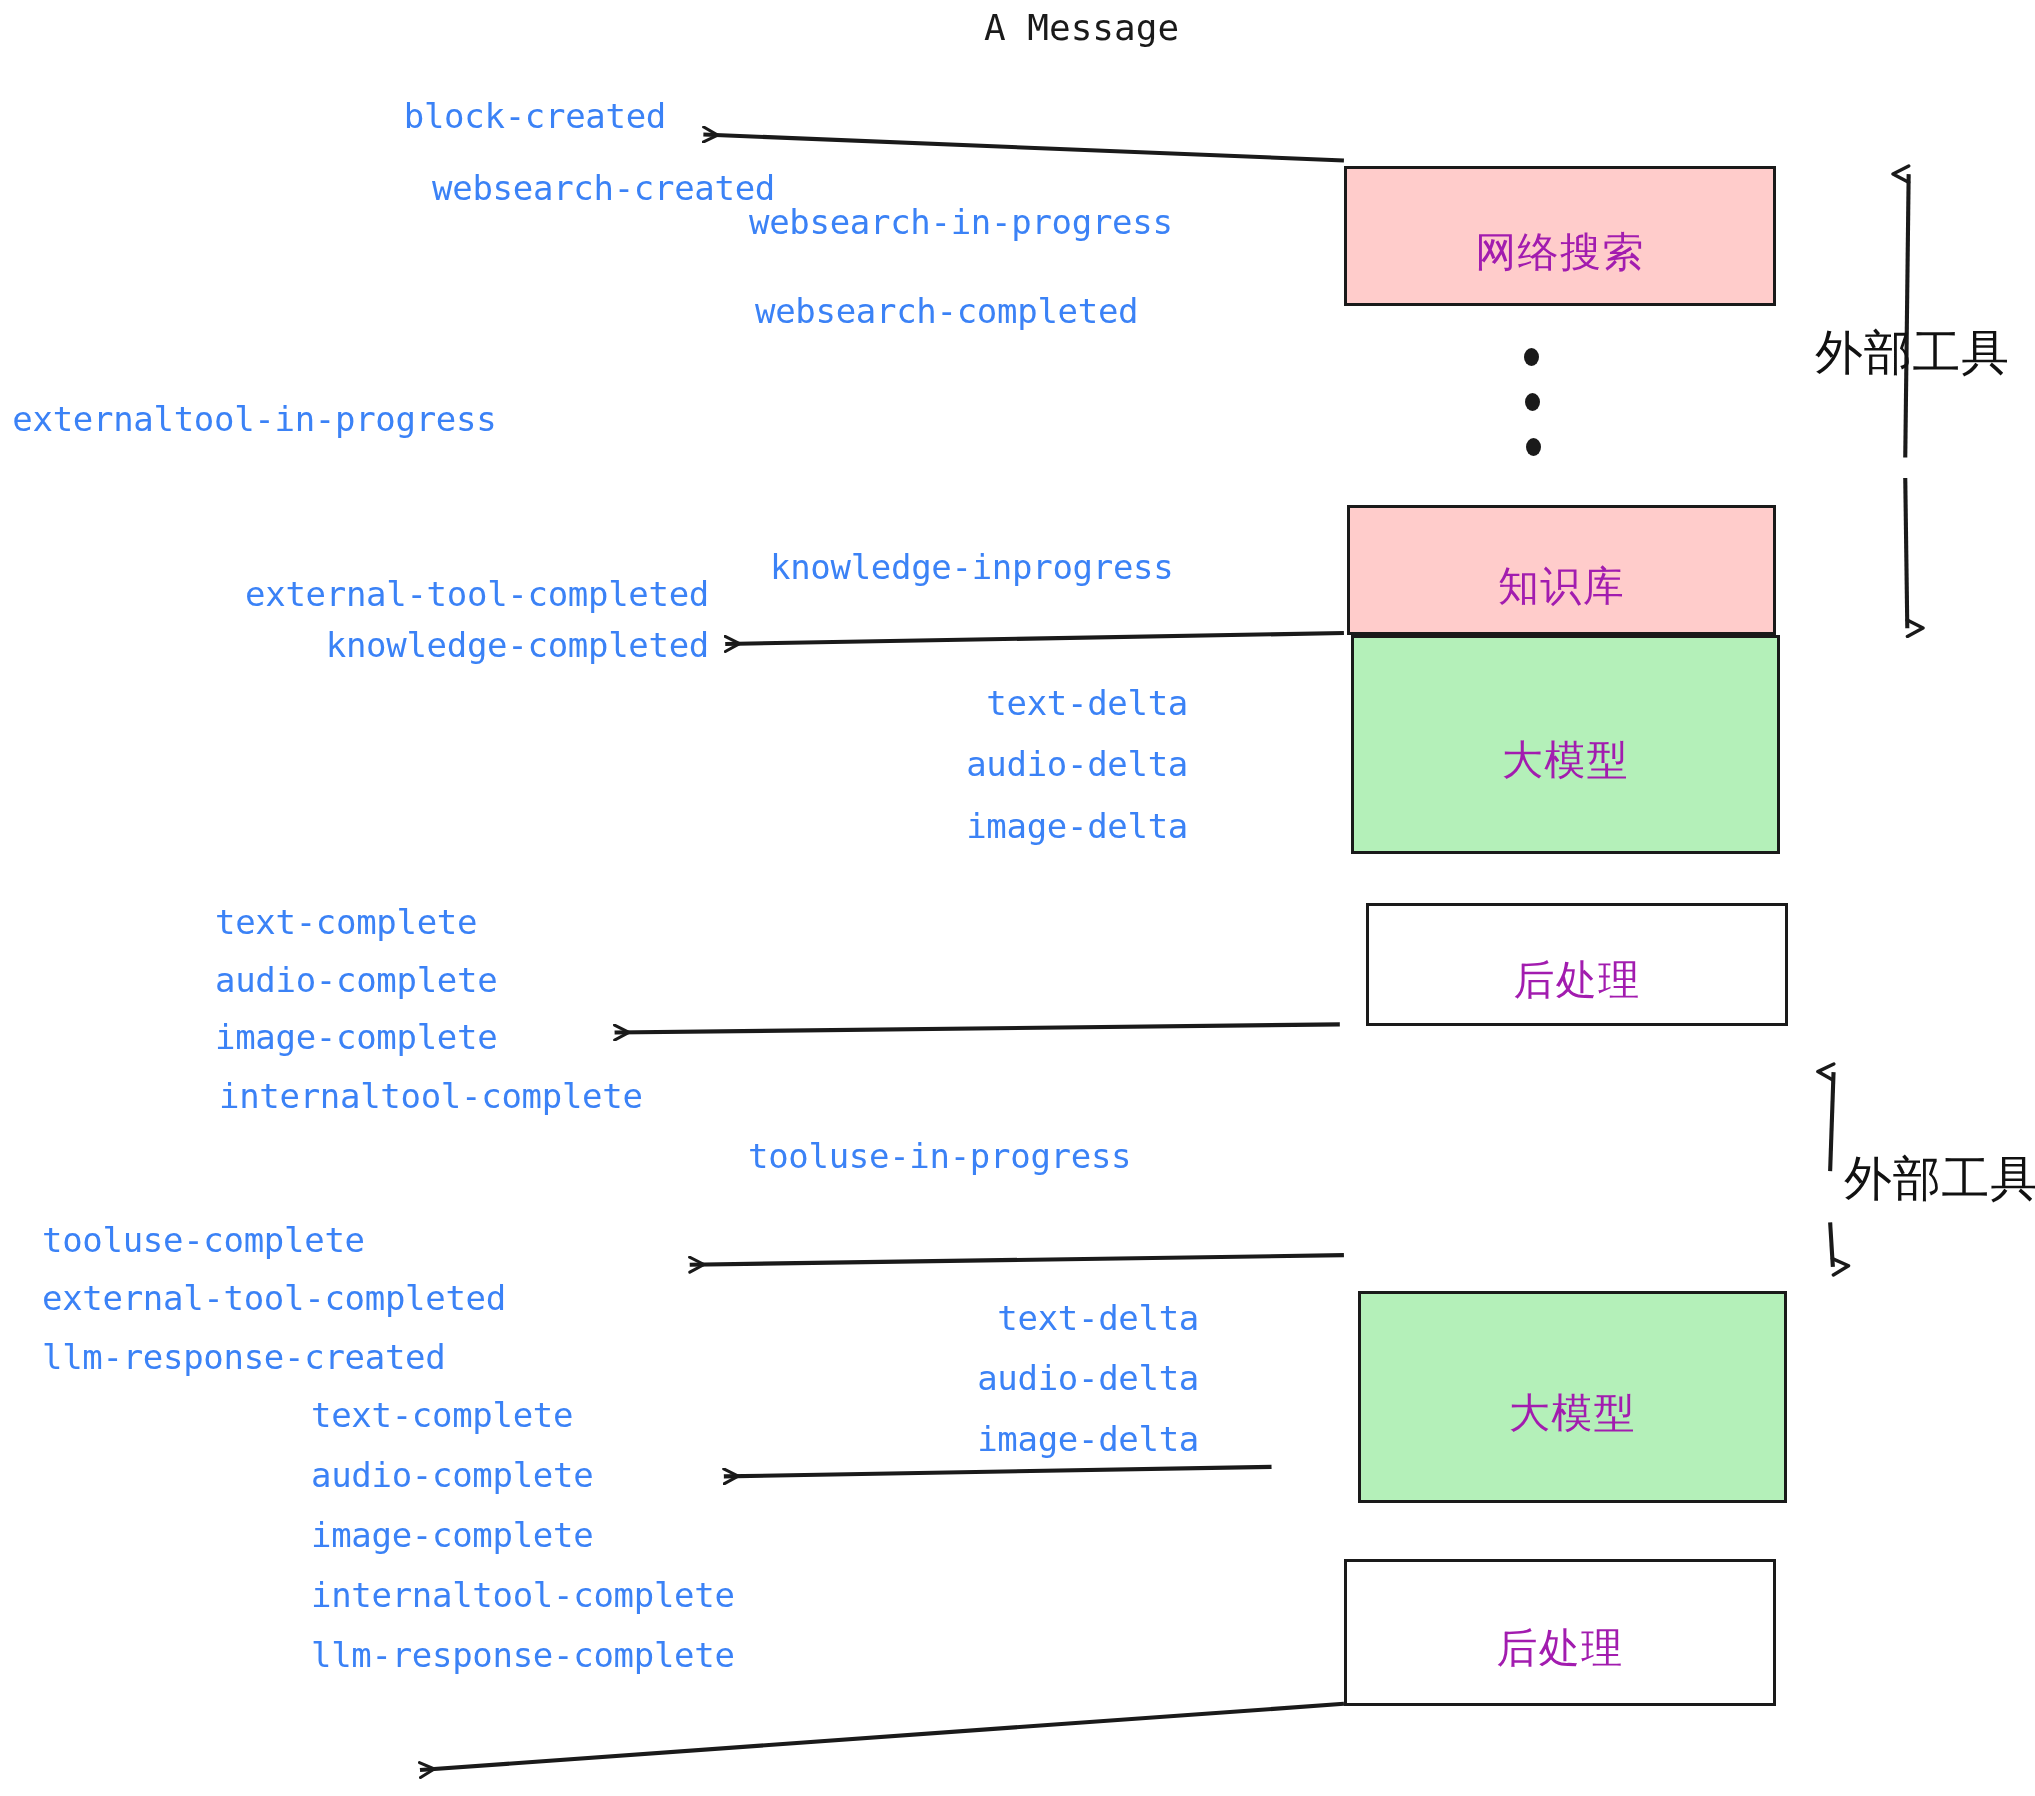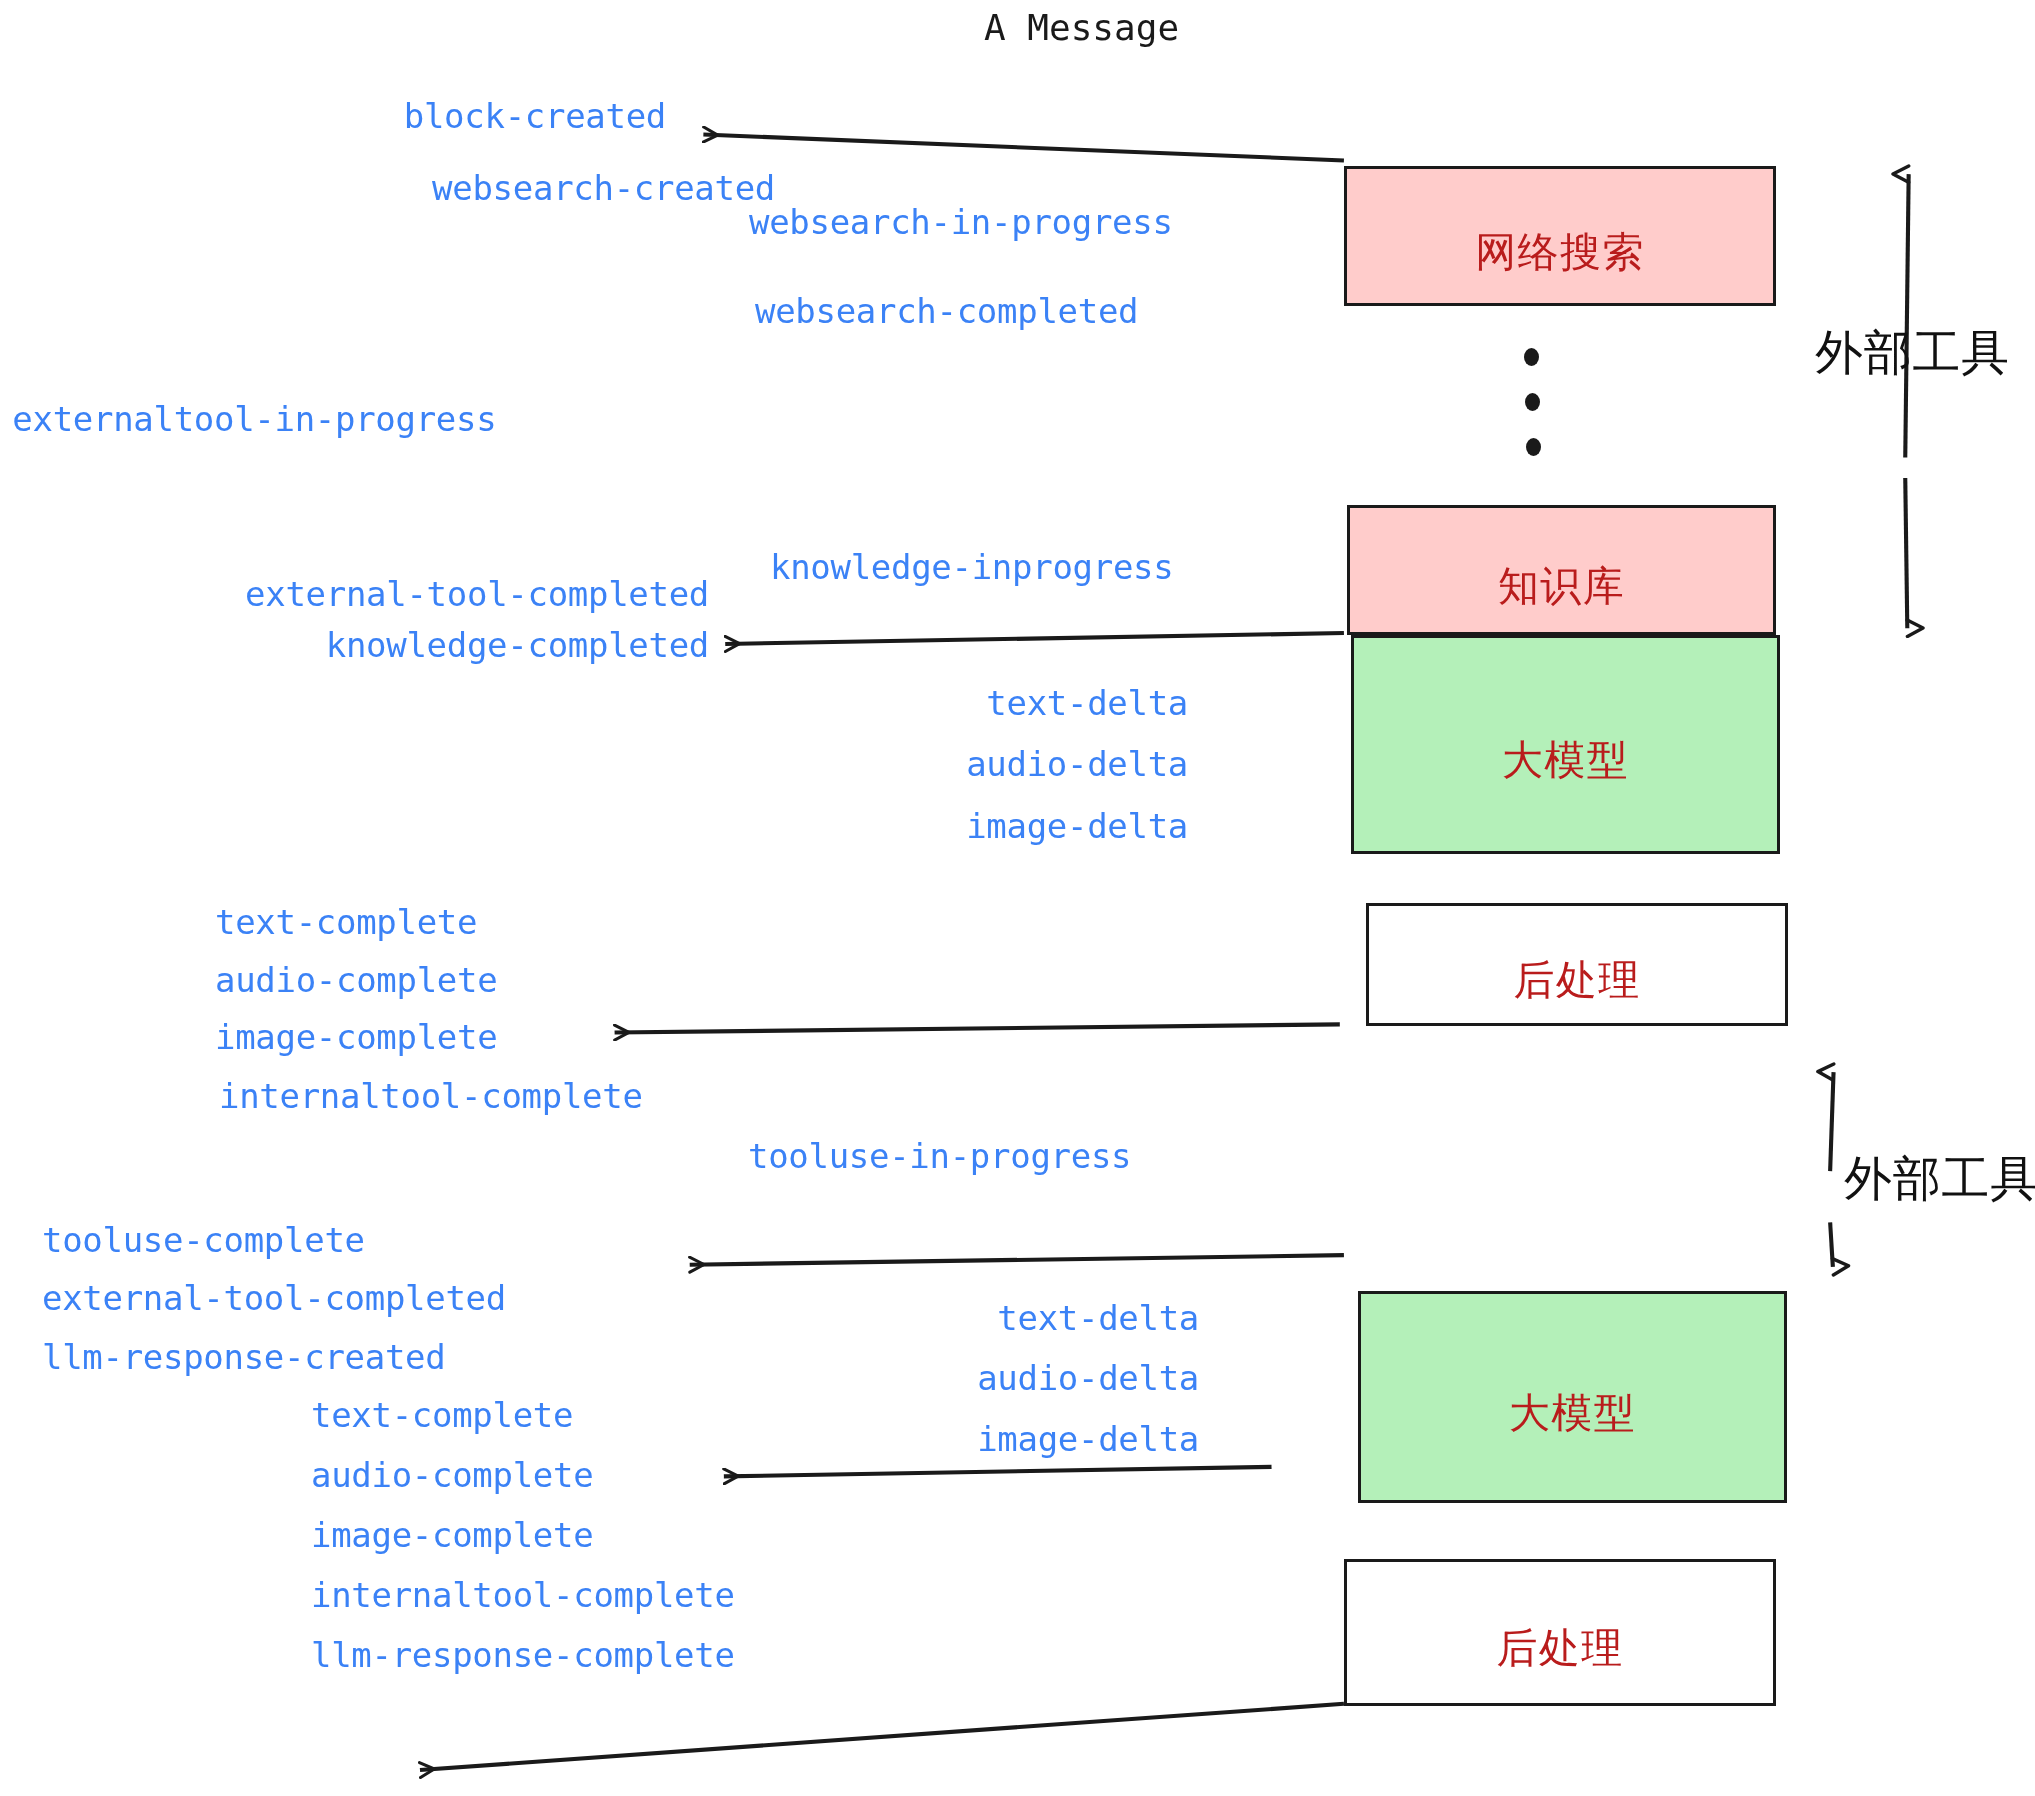--- a/index.html
+++ b/index.html
@@ -37,21 +37,21 @@
     position: absolute;
     box-sizing: border-box;
     border: 3.4px solid #1a1a1a;
     display: flex;
     align-items: center;
     justify-content: center;
   }
   .box span {
     font-family: "DejaVu Sans", sans-serif;
     font-size: 41px;
-    color: #b91c1c;
+    color: #a21caf;
     letter-spacing: 1.4px;
     margin-top: 32px;
   }
   .box span.mono {
     font-family: "DejaVu Sans Mono", monospace;
     font-size: 36px;
     font-weight: bold;
     letter-spacing: 0px;
   }
   .sidelabel {

